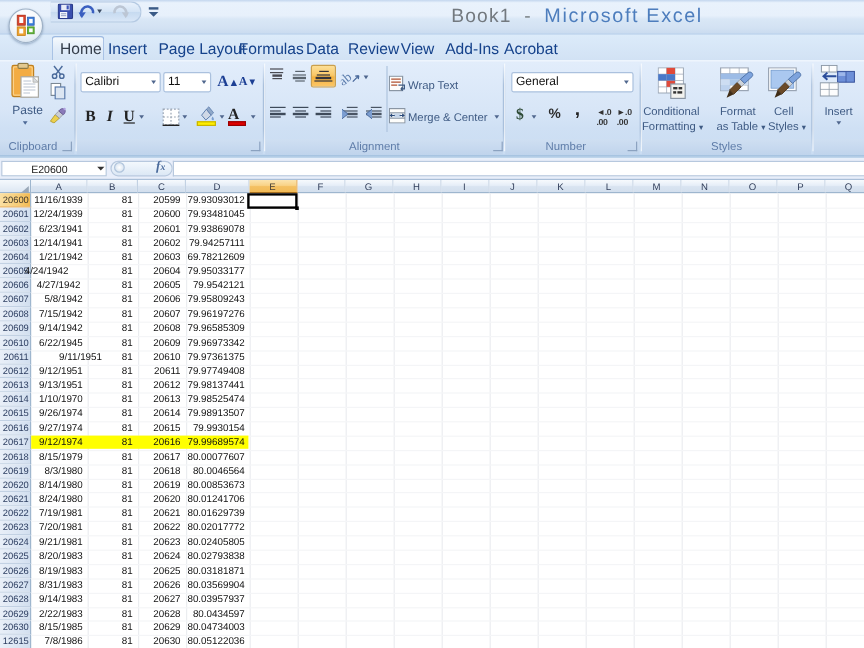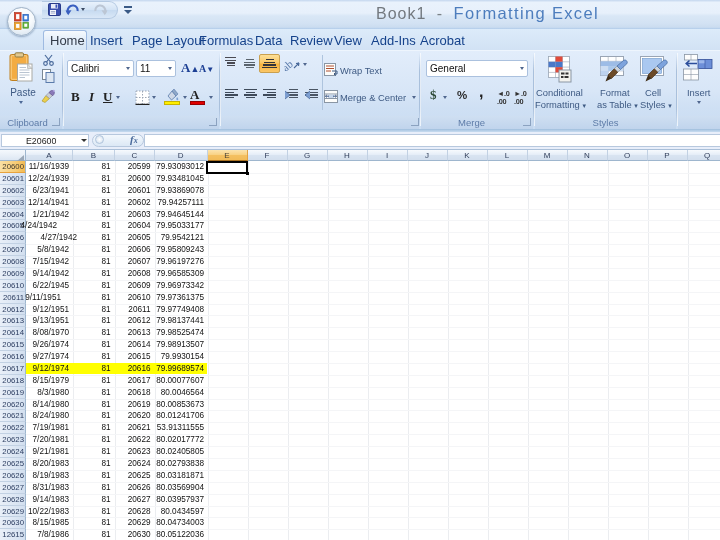--- a/index.html
+++ b/index.html
@@ -53,21 +53,21 @@
  border-bottom:1px solid #e8a33d;color:#413a2d;}
 .cell{position:absolute;font-size:8.2px;color:#111;text-align:right;white-space:nowrap;overflow:hidden;}
 .vline{position:absolute;top:0;width:1px;background:#ebedf0;}
 .hline{position:absolute;left:26px;height:1px;background:#f4f5f7;}
 #selcell{position:absolute;border:2px solid #000;background:#fff;}
 #selhandle{position:absolute;width:3px;height:3px;background:#000;}
 </style></head><body>
 <div id="win">
 
 <div id="title" class="abs"></div>
-<div id="titletext" class="abs">Book1 <span style="color:#7b8287;margin-left:5px">-</span> <span style="color:#4d7dbd;letter-spacing:1.35px;font-size:16.5px;margin-left:5px">Formatting Excel</span></div>
+<div id="titletext" class="abs">Book1 <span style="color:#7b8287;margin-left:5px">-</span> <span style="color:#4d7dbd;letter-spacing:1.35px;font-size:16.5px;margin-left:5px">Microsoft Excel</span></div>
 <div id="qat" class="abs"></div>
 <svg class="abs" style="left:48px;top:3px" width="13" height="13" viewBox="0 0 13 13">
 <rect x="0.5" y="0.5" width="12" height="12" rx="1.2" fill="#3a4fae" stroke="#2a3c8a"></rect>
 <rect x="3" y="1" width="7" height="4.5" fill="#e8ecf8"></rect>
 <rect x="7.5" y="1.5" width="1.8" height="3.3" fill="#3b53b8"></rect>
 <rect x="2" y="7" width="6" height="5" fill="#f4f6fc"></rect>
 <rect x="2.8" y="8" width="4.4" height="0.9" fill="#9aa6c8"></rect>
 <rect x="2.8" y="9.6" width="4.4" height="0.9" fill="#9aa6c8"></rect>
 </svg>
 <svg class="abs" style="left:65px;top:3px" width="14" height="13" viewBox="0 0 14 13">
@@ -102,22 +102,23 @@
 <div class="tab" style="left:290px;top:33px;color:#15428b">Review</div>
 <div class="tab" style="left:334px;top:33px;color:#15428b">View</div>
 <div class="tab" style="left:371px;top:33px;color:#15428b">Add-Ins</div>
 <div class="tab" style="left:420px;top:33px;color:#15428b">Acrobat</div>
 <div id="ribbon" class="abs"></div>
 <div id="ribbonbtm" class="abs"></div>
 <div class="abs glabelstrip" style="left:0px;width:62px;top:116px"></div>
     <div class="abs" style="left:0px;width:55px;top:117px;text-align:center;font-size:9.5px;color:#5e7ca8">Clipboard</div>
 <div class="abs glabelstrip" style="left:64px;width:155px;top:116px"></div>
 <div class="abs glabelstrip" style="left:221px;width:198px;top:116px"></div>
+    <div class="abs" style="left:221px;width:182px;top:117px;text-align:center;font-size:9.5px;color:#5e7ca8">Alignment</div>
 <div class="abs glabelstrip" style="left:421px;width:112px;top:116px"></div>
-    <div class="abs" style="left:421px;width:101px;top:117px;text-align:center;font-size:9.5px;color:#5e7ca8">Merge</div>
+    <div class="abs" style="left:421px;width:101px;top:117px;text-align:center;font-size:9.5px;color:#5e7ca8">Number</div>
 <div class="abs glabelstrip" style="left:535px;width:141px;top:116px"></div>
     <div class="abs" style="left:535px;width:141px;top:117px;text-align:center;font-size:9.5px;color:#5e7ca8">Styles</div>
 <div class="abs glabelstrip" style="left:678px;width:42px;top:116px"></div>
     <div class="abs" style="left:678px;width:42px;top:117px;text-align:center;font-size:9.5px;color:#5e7ca8"></div>
 <div class="abs gsep" style="left:62px;top:53px"></div>
 <div class="abs gsep" style="left:219px;top:53px"></div>
 <div class="abs gsep" style="left:419px;top:53px"></div>
 <div class="abs gsep" style="left:533px;top:53px"></div>
 <div class="abs gsep" style="left:676px;top:53px"></div>
 <div class="abs" style="left:52px;top:118px;width:8px;height:8px;border-left:1px solid #7d95b5;border-top:1px solid #7d95b5;transform:rotate(180deg);opacity:.8"></div>
@@ -451,58 +452,58 @@
 <div class="cell" style="left:73px;top:184.76px;width:37.5px;height:11.88px;line-height:11.88px">81</div>
 <div class="cell" style="left:115px;top:184.76px;width:35.5px;height:11.88px;line-height:11.88px">20601</div>
 <div class="cell" style="left:155px;top:184.76px;width:49px;height:11.88px;line-height:11.88px">79.93869078</div>
 <div class="cell" style="left:26px;top:196.64px;width:43px;height:11.88px;line-height:11.88px">12/14/1941</div>
 <div class="cell" style="left:73px;top:196.64px;width:37.5px;height:11.88px;line-height:11.88px">81</div>
 <div class="cell" style="left:115px;top:196.64px;width:35.5px;height:11.88px;line-height:11.88px">20602</div>
 <div class="cell" style="left:155px;top:196.64px;width:49px;height:11.88px;line-height:11.88px">79.94257111</div>
 <div class="cell" style="left:26px;top:208.52px;width:43px;height:11.88px;line-height:11.88px">1/21/1942</div>
 <div class="cell" style="left:73px;top:208.52px;width:37.5px;height:11.88px;line-height:11.88px">81</div>
 <div class="cell" style="left:115px;top:208.52px;width:35.5px;height:11.88px;line-height:11.88px">20603</div>
-<div class="cell" style="left:155px;top:208.52px;width:49px;height:11.88px;line-height:11.88px">79.94645144</div>
+<div class="cell" style="left:155px;top:208.52px;width:49px;height:11.88px;line-height:11.88px">69.78212609</div>
 <div class="cell" style="left:14px;top:220.40px;width:43px;height:11.88px;line-height:11.88px">4/24/1942</div>
 <div class="cell" style="left:73px;top:220.40px;width:37.5px;height:11.88px;line-height:11.88px">81</div>
 <div class="cell" style="left:115px;top:220.40px;width:35.5px;height:11.88px;line-height:11.88px">20604</div>
 <div class="cell" style="left:155px;top:220.40px;width:49px;height:11.88px;line-height:11.88px">79.95033177</div>
-<div class="cell" style="left:34px;top:232.28px;width:43px;height:11.88px;line-height:11.88px">4/27/1942</div>
+<div class="cell" style="left:24px;top:232.28px;width:43px;height:11.88px;line-height:11.88px">4/27/1942</div>
 <div class="cell" style="left:73px;top:232.28px;width:37.5px;height:11.88px;line-height:11.88px">81</div>
 <div class="cell" style="left:115px;top:232.28px;width:35.5px;height:11.88px;line-height:11.88px">20605</div>
 <div class="cell" style="left:155px;top:232.28px;width:49px;height:11.88px;line-height:11.88px">79.9542121</div>
 <div class="cell" style="left:26px;top:244.16px;width:43px;height:11.88px;line-height:11.88px">5/8/1942</div>
 <div class="cell" style="left:73px;top:244.16px;width:37.5px;height:11.88px;line-height:11.88px">81</div>
 <div class="cell" style="left:115px;top:244.16px;width:35.5px;height:11.88px;line-height:11.88px">20606</div>
 <div class="cell" style="left:155px;top:244.16px;width:49px;height:11.88px;line-height:11.88px">79.95809243</div>
 <div class="cell" style="left:26px;top:256.04px;width:43px;height:11.88px;line-height:11.88px">7/15/1942</div>
 <div class="cell" style="left:73px;top:256.04px;width:37.5px;height:11.88px;line-height:11.88px">81</div>
 <div class="cell" style="left:115px;top:256.04px;width:35.5px;height:11.88px;line-height:11.88px">20607</div>
 <div class="cell" style="left:155px;top:256.04px;width:49px;height:11.88px;line-height:11.88px">79.96197276</div>
 <div class="cell" style="left:26px;top:267.92px;width:43px;height:11.88px;line-height:11.88px">9/14/1942</div>
 <div class="cell" style="left:73px;top:267.92px;width:37.5px;height:11.88px;line-height:11.88px">81</div>
 <div class="cell" style="left:115px;top:267.92px;width:35.5px;height:11.88px;line-height:11.88px">20608</div>
 <div class="cell" style="left:155px;top:267.92px;width:49px;height:11.88px;line-height:11.88px">79.96585309</div>
 <div class="cell" style="left:26px;top:279.80px;width:43px;height:11.88px;line-height:11.88px">6/22/1945</div>
 <div class="cell" style="left:73px;top:279.80px;width:37.5px;height:11.88px;line-height:11.88px">81</div>
 <div class="cell" style="left:115px;top:279.80px;width:35.5px;height:11.88px;line-height:11.88px">20609</div>
 <div class="cell" style="left:155px;top:279.80px;width:49px;height:11.88px;line-height:11.88px">79.96973342</div>
-<div class="cell" style="left:18px;top:291.68px;width:43px;height:11.88px;line-height:11.88px">9/11/1951</div>
+<div class="cell" style="left:42px;top:291.68px;width:43px;height:11.88px;line-height:11.88px">9/11/1951</div>
 <div class="cell" style="left:73px;top:291.68px;width:37.5px;height:11.88px;line-height:11.88px">81</div>
 <div class="cell" style="left:115px;top:291.68px;width:35.5px;height:11.88px;line-height:11.88px">20610</div>
 <div class="cell" style="left:155px;top:291.68px;width:49px;height:11.88px;line-height:11.88px">79.97361375</div>
 <div class="cell" style="left:26px;top:303.56px;width:43px;height:11.88px;line-height:11.88px">9/12/1951</div>
 <div class="cell" style="left:73px;top:303.56px;width:37.5px;height:11.88px;line-height:11.88px">81</div>
 <div class="cell" style="left:115px;top:303.56px;width:35.5px;height:11.88px;line-height:11.88px">20611</div>
 <div class="cell" style="left:155px;top:303.56px;width:49px;height:11.88px;line-height:11.88px">79.97749408</div>
 <div class="cell" style="left:26px;top:315.44px;width:43px;height:11.88px;line-height:11.88px">9/13/1951</div>
 <div class="cell" style="left:73px;top:315.44px;width:37.5px;height:11.88px;line-height:11.88px">81</div>
 <div class="cell" style="left:115px;top:315.44px;width:35.5px;height:11.88px;line-height:11.88px">20612</div>
 <div class="cell" style="left:155px;top:315.44px;width:49px;height:11.88px;line-height:11.88px">79.98137441</div>
-<div class="cell" style="left:26px;top:327.32px;width:43px;height:11.88px;line-height:11.88px">8/08/1970</div>
+<div class="cell" style="left:26px;top:327.32px;width:43px;height:11.88px;line-height:11.88px">1/10/1970</div>
 <div class="cell" style="left:73px;top:327.32px;width:37.5px;height:11.88px;line-height:11.88px">81</div>
 <div class="cell" style="left:115px;top:327.32px;width:35.5px;height:11.88px;line-height:11.88px">20613</div>
 <div class="cell" style="left:155px;top:327.32px;width:49px;height:11.88px;line-height:11.88px">79.98525474</div>
 <div class="cell" style="left:26px;top:339.20px;width:43px;height:11.88px;line-height:11.88px">9/26/1974</div>
 <div class="cell" style="left:73px;top:339.20px;width:37.5px;height:11.88px;line-height:11.88px">81</div>
 <div class="cell" style="left:115px;top:339.20px;width:35.5px;height:11.88px;line-height:11.88px">20614</div>
 <div class="cell" style="left:155px;top:339.20px;width:49px;height:11.88px;line-height:11.88px">79.98913507</div>
 <div class="cell" style="left:26px;top:351.08px;width:43px;height:11.88px;line-height:11.88px">9/27/1974</div>
 <div class="cell" style="left:73px;top:351.08px;width:37.5px;height:11.88px;line-height:11.88px">81</div>
 <div class="cell" style="left:115px;top:351.08px;width:35.5px;height:11.88px;line-height:11.88px">20615</div>
@@ -523,21 +524,21 @@
 <div class="cell" style="left:73px;top:398.60px;width:37.5px;height:11.88px;line-height:11.88px">81</div>
 <div class="cell" style="left:115px;top:398.60px;width:35.5px;height:11.88px;line-height:11.88px">20619</div>
 <div class="cell" style="left:155px;top:398.60px;width:49px;height:11.88px;line-height:11.88px">80.00853673</div>
 <div class="cell" style="left:26px;top:410.48px;width:43px;height:11.88px;line-height:11.88px">8/24/1980</div>
 <div class="cell" style="left:73px;top:410.48px;width:37.5px;height:11.88px;line-height:11.88px">81</div>
 <div class="cell" style="left:115px;top:410.48px;width:35.5px;height:11.88px;line-height:11.88px">20620</div>
 <div class="cell" style="left:155px;top:410.48px;width:49px;height:11.88px;line-height:11.88px">80.01241706</div>
 <div class="cell" style="left:26px;top:422.36px;width:43px;height:11.88px;line-height:11.88px">7/19/1981</div>
 <div class="cell" style="left:73px;top:422.36px;width:37.5px;height:11.88px;line-height:11.88px">81</div>
 <div class="cell" style="left:115px;top:422.36px;width:35.5px;height:11.88px;line-height:11.88px">20621</div>
-<div class="cell" style="left:155px;top:422.36px;width:49px;height:11.88px;line-height:11.88px">53.91311555</div>
+<div class="cell" style="left:155px;top:422.36px;width:49px;height:11.88px;line-height:11.88px">80.01629739</div>
 <div class="cell" style="left:26px;top:434.24px;width:43px;height:11.88px;line-height:11.88px">7/20/1981</div>
 <div class="cell" style="left:73px;top:434.24px;width:37.5px;height:11.88px;line-height:11.88px">81</div>
 <div class="cell" style="left:115px;top:434.24px;width:35.5px;height:11.88px;line-height:11.88px">20622</div>
 <div class="cell" style="left:155px;top:434.24px;width:49px;height:11.88px;line-height:11.88px">80.02017772</div>
 <div class="cell" style="left:26px;top:446.12px;width:43px;height:11.88px;line-height:11.88px">9/21/1981</div>
 <div class="cell" style="left:73px;top:446.12px;width:37.5px;height:11.88px;line-height:11.88px">81</div>
 <div class="cell" style="left:115px;top:446.12px;width:35.5px;height:11.88px;line-height:11.88px">20623</div>
 <div class="cell" style="left:155px;top:446.12px;width:49px;height:11.88px;line-height:11.88px">80.02405805</div>
 <div class="cell" style="left:26px;top:458.00px;width:43px;height:11.88px;line-height:11.88px">8/20/1983</div>
 <div class="cell" style="left:73px;top:458.00px;width:37.5px;height:11.88px;line-height:11.88px">81</div>
@@ -548,21 +549,21 @@
 <div class="cell" style="left:115px;top:469.88px;width:35.5px;height:11.88px;line-height:11.88px">20625</div>
 <div class="cell" style="left:155px;top:469.88px;width:49px;height:11.88px;line-height:11.88px">80.03181871</div>
 <div class="cell" style="left:26px;top:481.76px;width:43px;height:11.88px;line-height:11.88px">8/31/1983</div>
 <div class="cell" style="left:73px;top:481.76px;width:37.5px;height:11.88px;line-height:11.88px">81</div>
 <div class="cell" style="left:115px;top:481.76px;width:35.5px;height:11.88px;line-height:11.88px">20626</div>
 <div class="cell" style="left:155px;top:481.76px;width:49px;height:11.88px;line-height:11.88px">80.03569904</div>
 <div class="cell" style="left:26px;top:493.64px;width:43px;height:11.88px;line-height:11.88px">9/14/1983</div>
 <div class="cell" style="left:73px;top:493.64px;width:37.5px;height:11.88px;line-height:11.88px">81</div>
 <div class="cell" style="left:115px;top:493.64px;width:35.5px;height:11.88px;line-height:11.88px">20627</div>
 <div class="cell" style="left:155px;top:493.64px;width:49px;height:11.88px;line-height:11.88px">80.03957937</div>
-<div class="cell" style="left:26px;top:505.52px;width:43px;height:11.88px;line-height:11.88px">10/22/1983</div>
+<div class="cell" style="left:26px;top:505.52px;width:43px;height:11.88px;line-height:11.88px">2/22/1983</div>
 <div class="cell" style="left:73px;top:505.52px;width:37.5px;height:11.88px;line-height:11.88px">81</div>
 <div class="cell" style="left:115px;top:505.52px;width:35.5px;height:11.88px;line-height:11.88px">20628</div>
 <div class="cell" style="left:155px;top:505.52px;width:49px;height:11.88px;line-height:11.88px">80.0434597</div>
 <div class="cell" style="left:26px;top:517.40px;width:43px;height:11.88px;line-height:11.88px">8/15/1985</div>
 <div class="cell" style="left:73px;top:517.40px;width:37.5px;height:11.88px;line-height:11.88px">81</div>
 <div class="cell" style="left:115px;top:517.40px;width:35.5px;height:11.88px;line-height:11.88px">20629</div>
 <div class="cell" style="left:155px;top:517.40px;width:49px;height:11.88px;line-height:11.88px">80.04734003</div>
 <div class="cell" style="left:26px;top:529.28px;width:43px;height:11.88px;line-height:11.88px">7/8/1986</div>
 <div class="cell" style="left:73px;top:529.28px;width:37.5px;height:11.88px;line-height:11.88px">81</div>
 <div class="cell" style="left:115px;top:529.28px;width:35.5px;height:11.88px;line-height:11.88px">20630</div>

